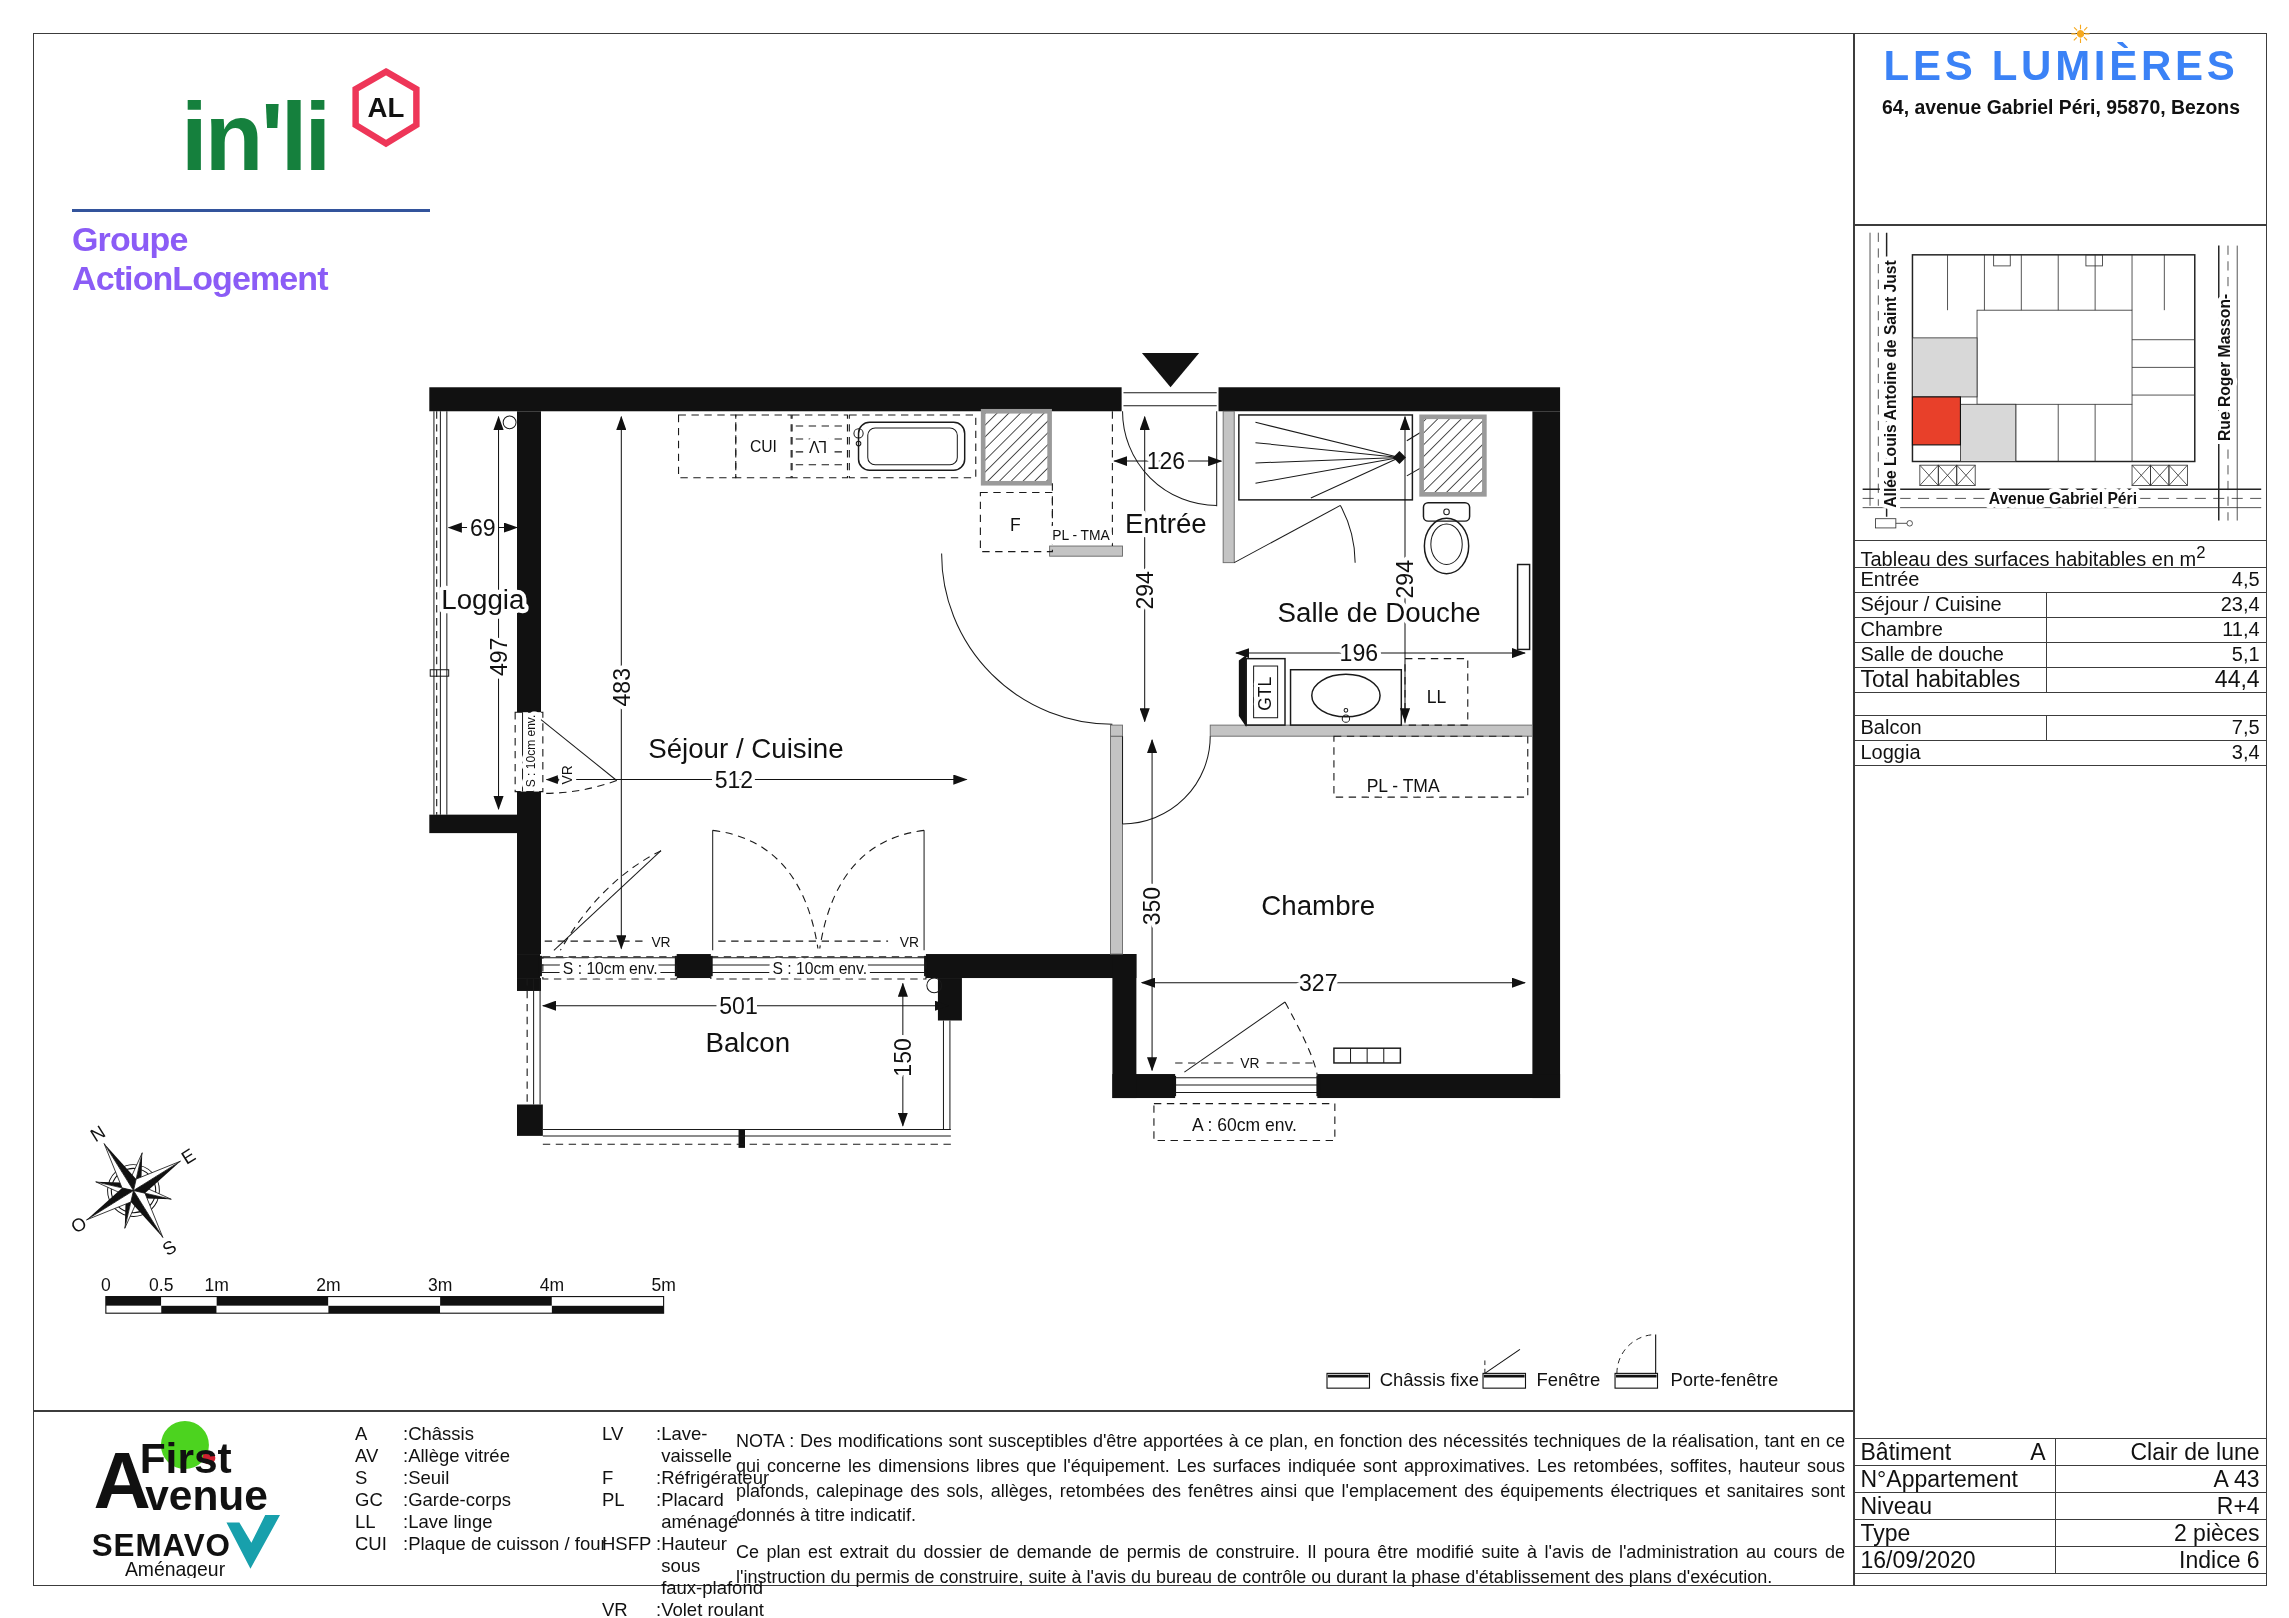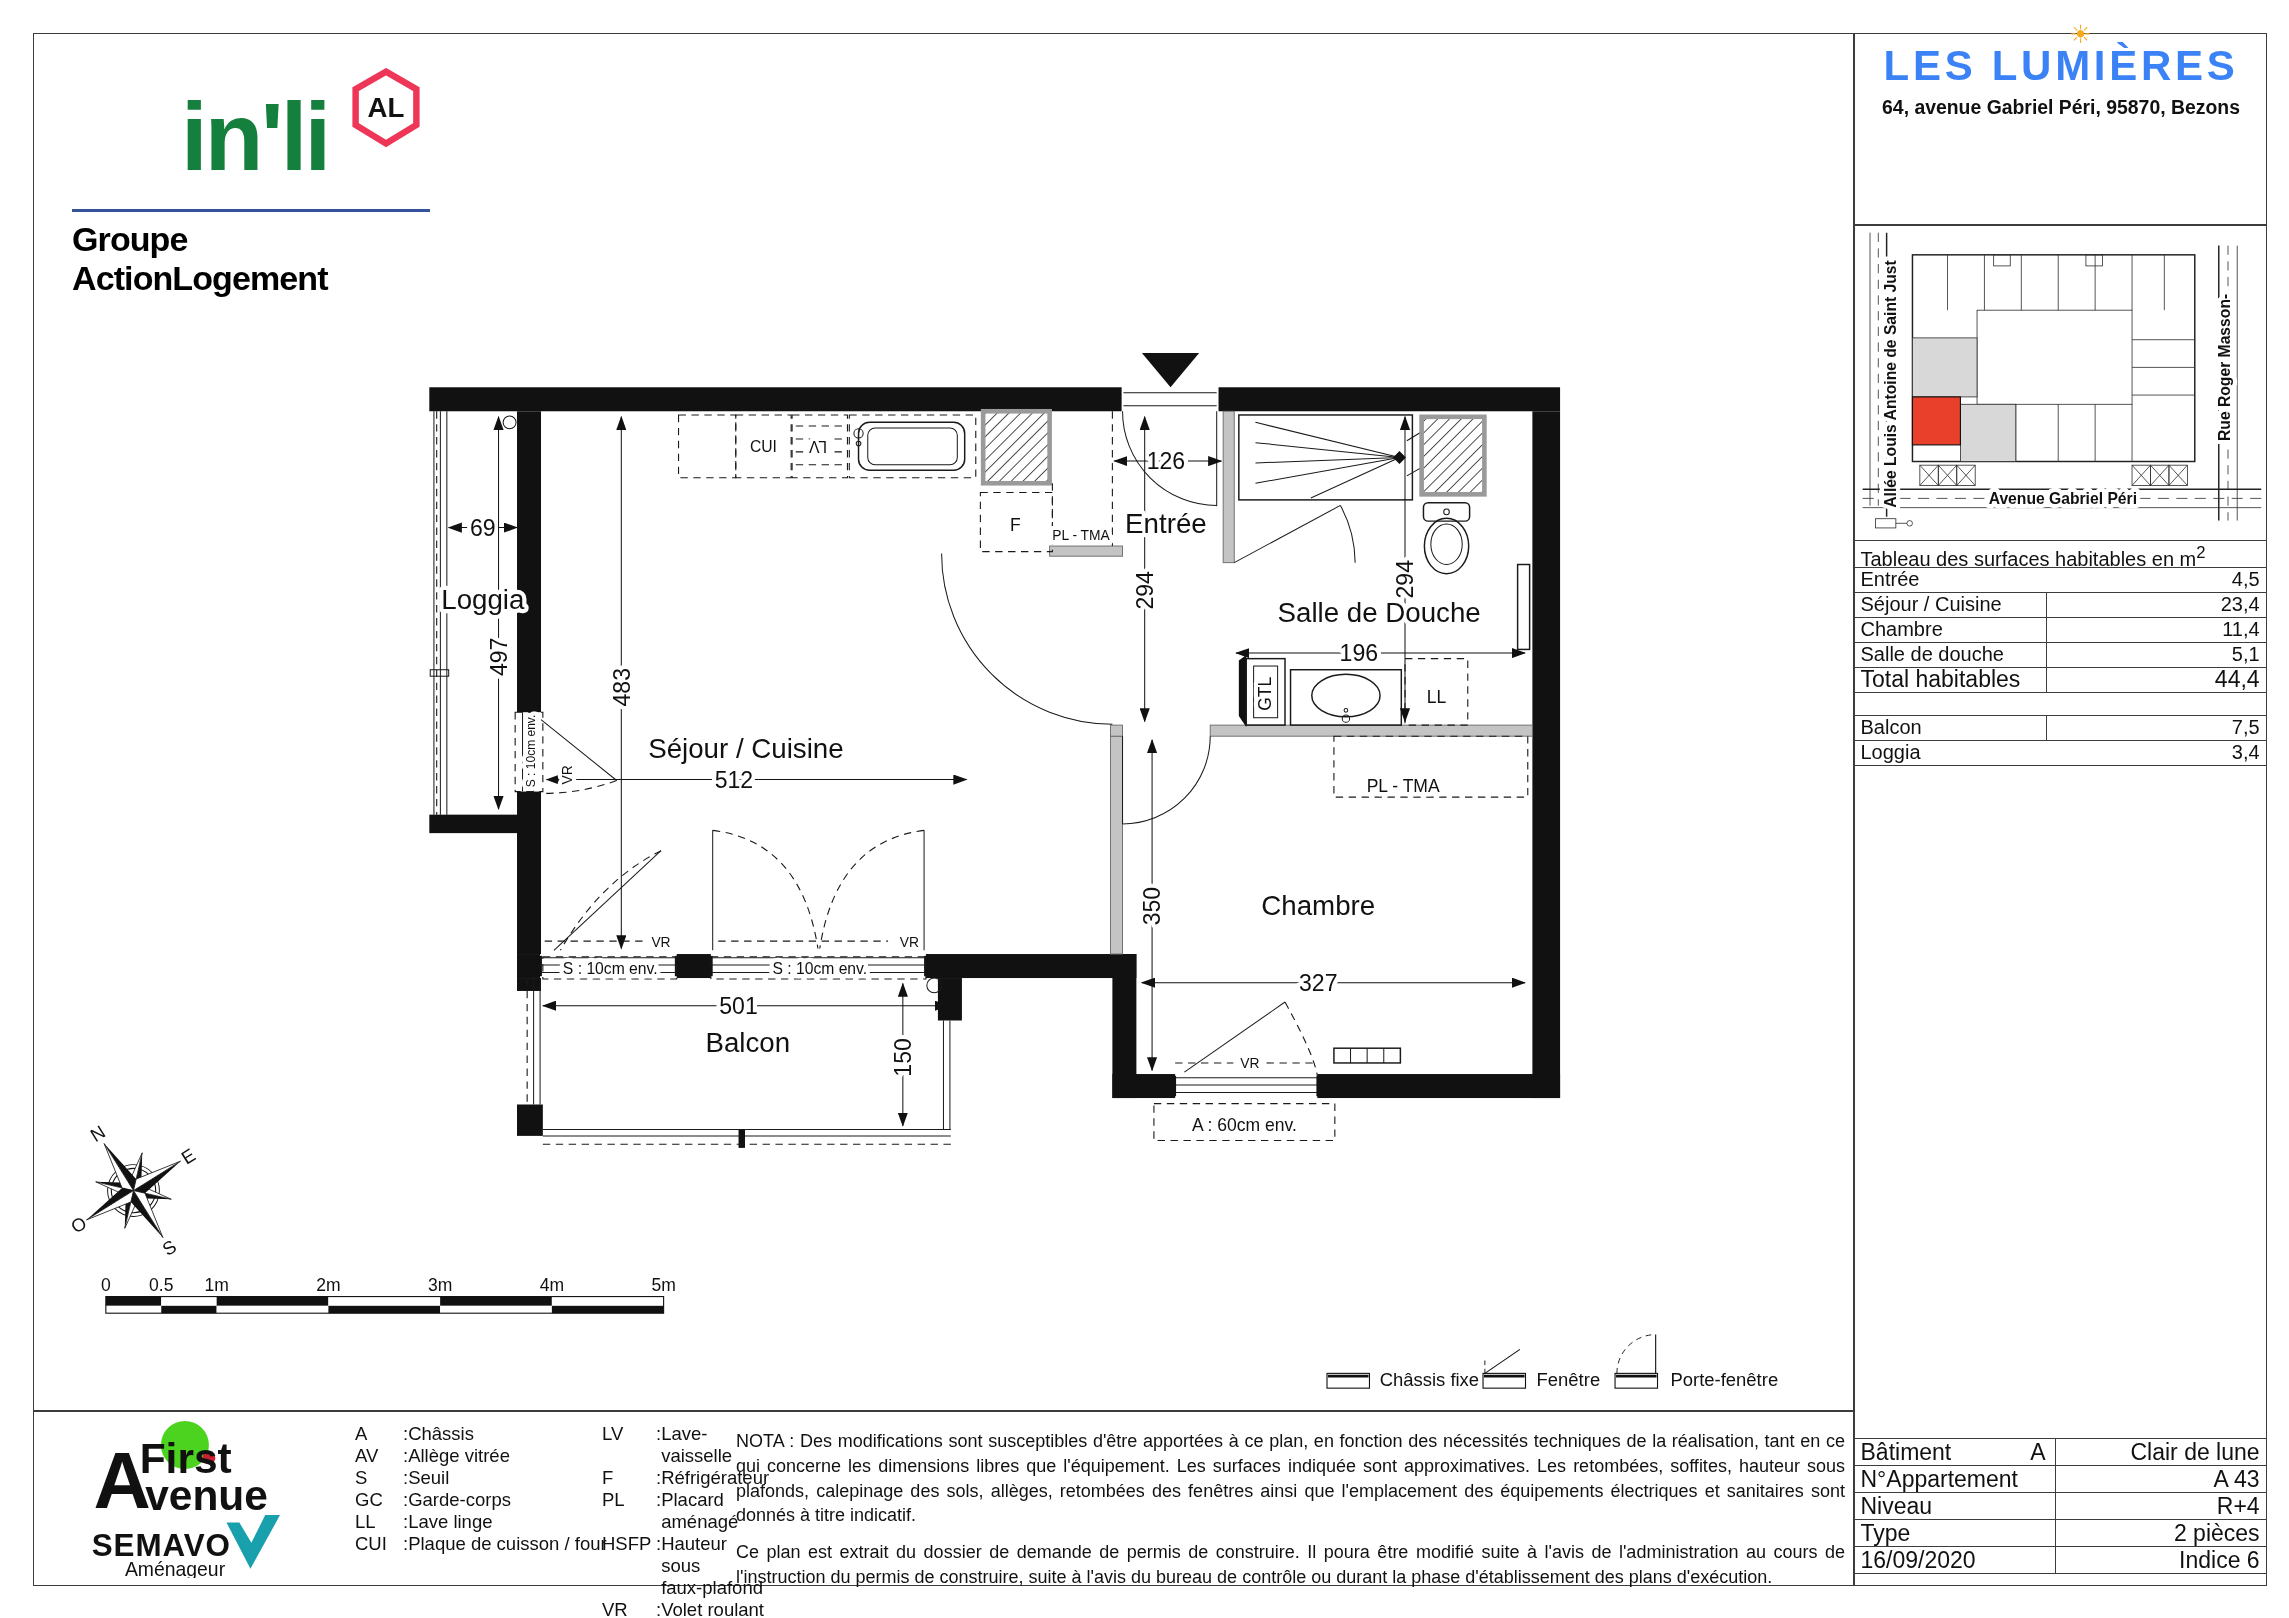--- a/index.html
+++ b/index.html
@@ -9,21 +9,21 @@
   .frame{left:33px;top:33px;width:2232px;height:1551px;border:1.8px solid #3c3c3c;}
   .vdiv{left:1853px;top:33px;width:1.8px;height:1552px;background:#3c3c3c;}
   .hdiv-logo{left:1855px;top:224px;width:412px;height:1.8px;background:#3c3c3c;}
   .hdiv-band{left:33px;top:1410px;width:1820px;height:1.8px;background:#3c3c3c;}
 
   
   .inli{left:72px;top:69px;width:358px;height:194px;}
   .inli-word{position:absolute;left:109px;top:20px;font-size:96px;line-height:1;font-weight:bold;color:#15803d;letter-spacing:-2.8px;}
   .inli-badge{position:absolute;left:279px;top:-1.8px;}
   .inli-rule{position:absolute;left:0;top:140px;width:358px;height:2.8px;background:#33549c;}
-  .inli-group{position:absolute;left:0;top:151px;font-size:34px;font-weight:bold;color:#000000;letter-spacing:-0.9px;}
+  .inli-group{position:absolute;left:0;top:151px;font-size:34px;font-weight:bold;color:#8b5cf6;letter-spacing:-0.9px;}
 
   
   .lum{left:1857px;top:42px;width:408px;text-align:center;}
   .lum1wrap{position:relative;display:block;}
   .lum1{font-size:42px;font-weight:bold;color:#3b82f6;letter-spacing:3.7px;}
   .sun1{position:absolute;left:52%;top:-22px;font-size:25px;color:#f7a91d;font-weight:normal;}
   .lum2{font-size:46px;font-weight:bold;color:#2b3c94;letter-spacing:5.5px;margin-top:0px;}
   .sun2{font-size:42px;color:#f7a91d;font-weight:normal;}
   .lum-addr{font-size:19.4px;font-weight:bold;color:#111;margin-top:5.5px;}
 

